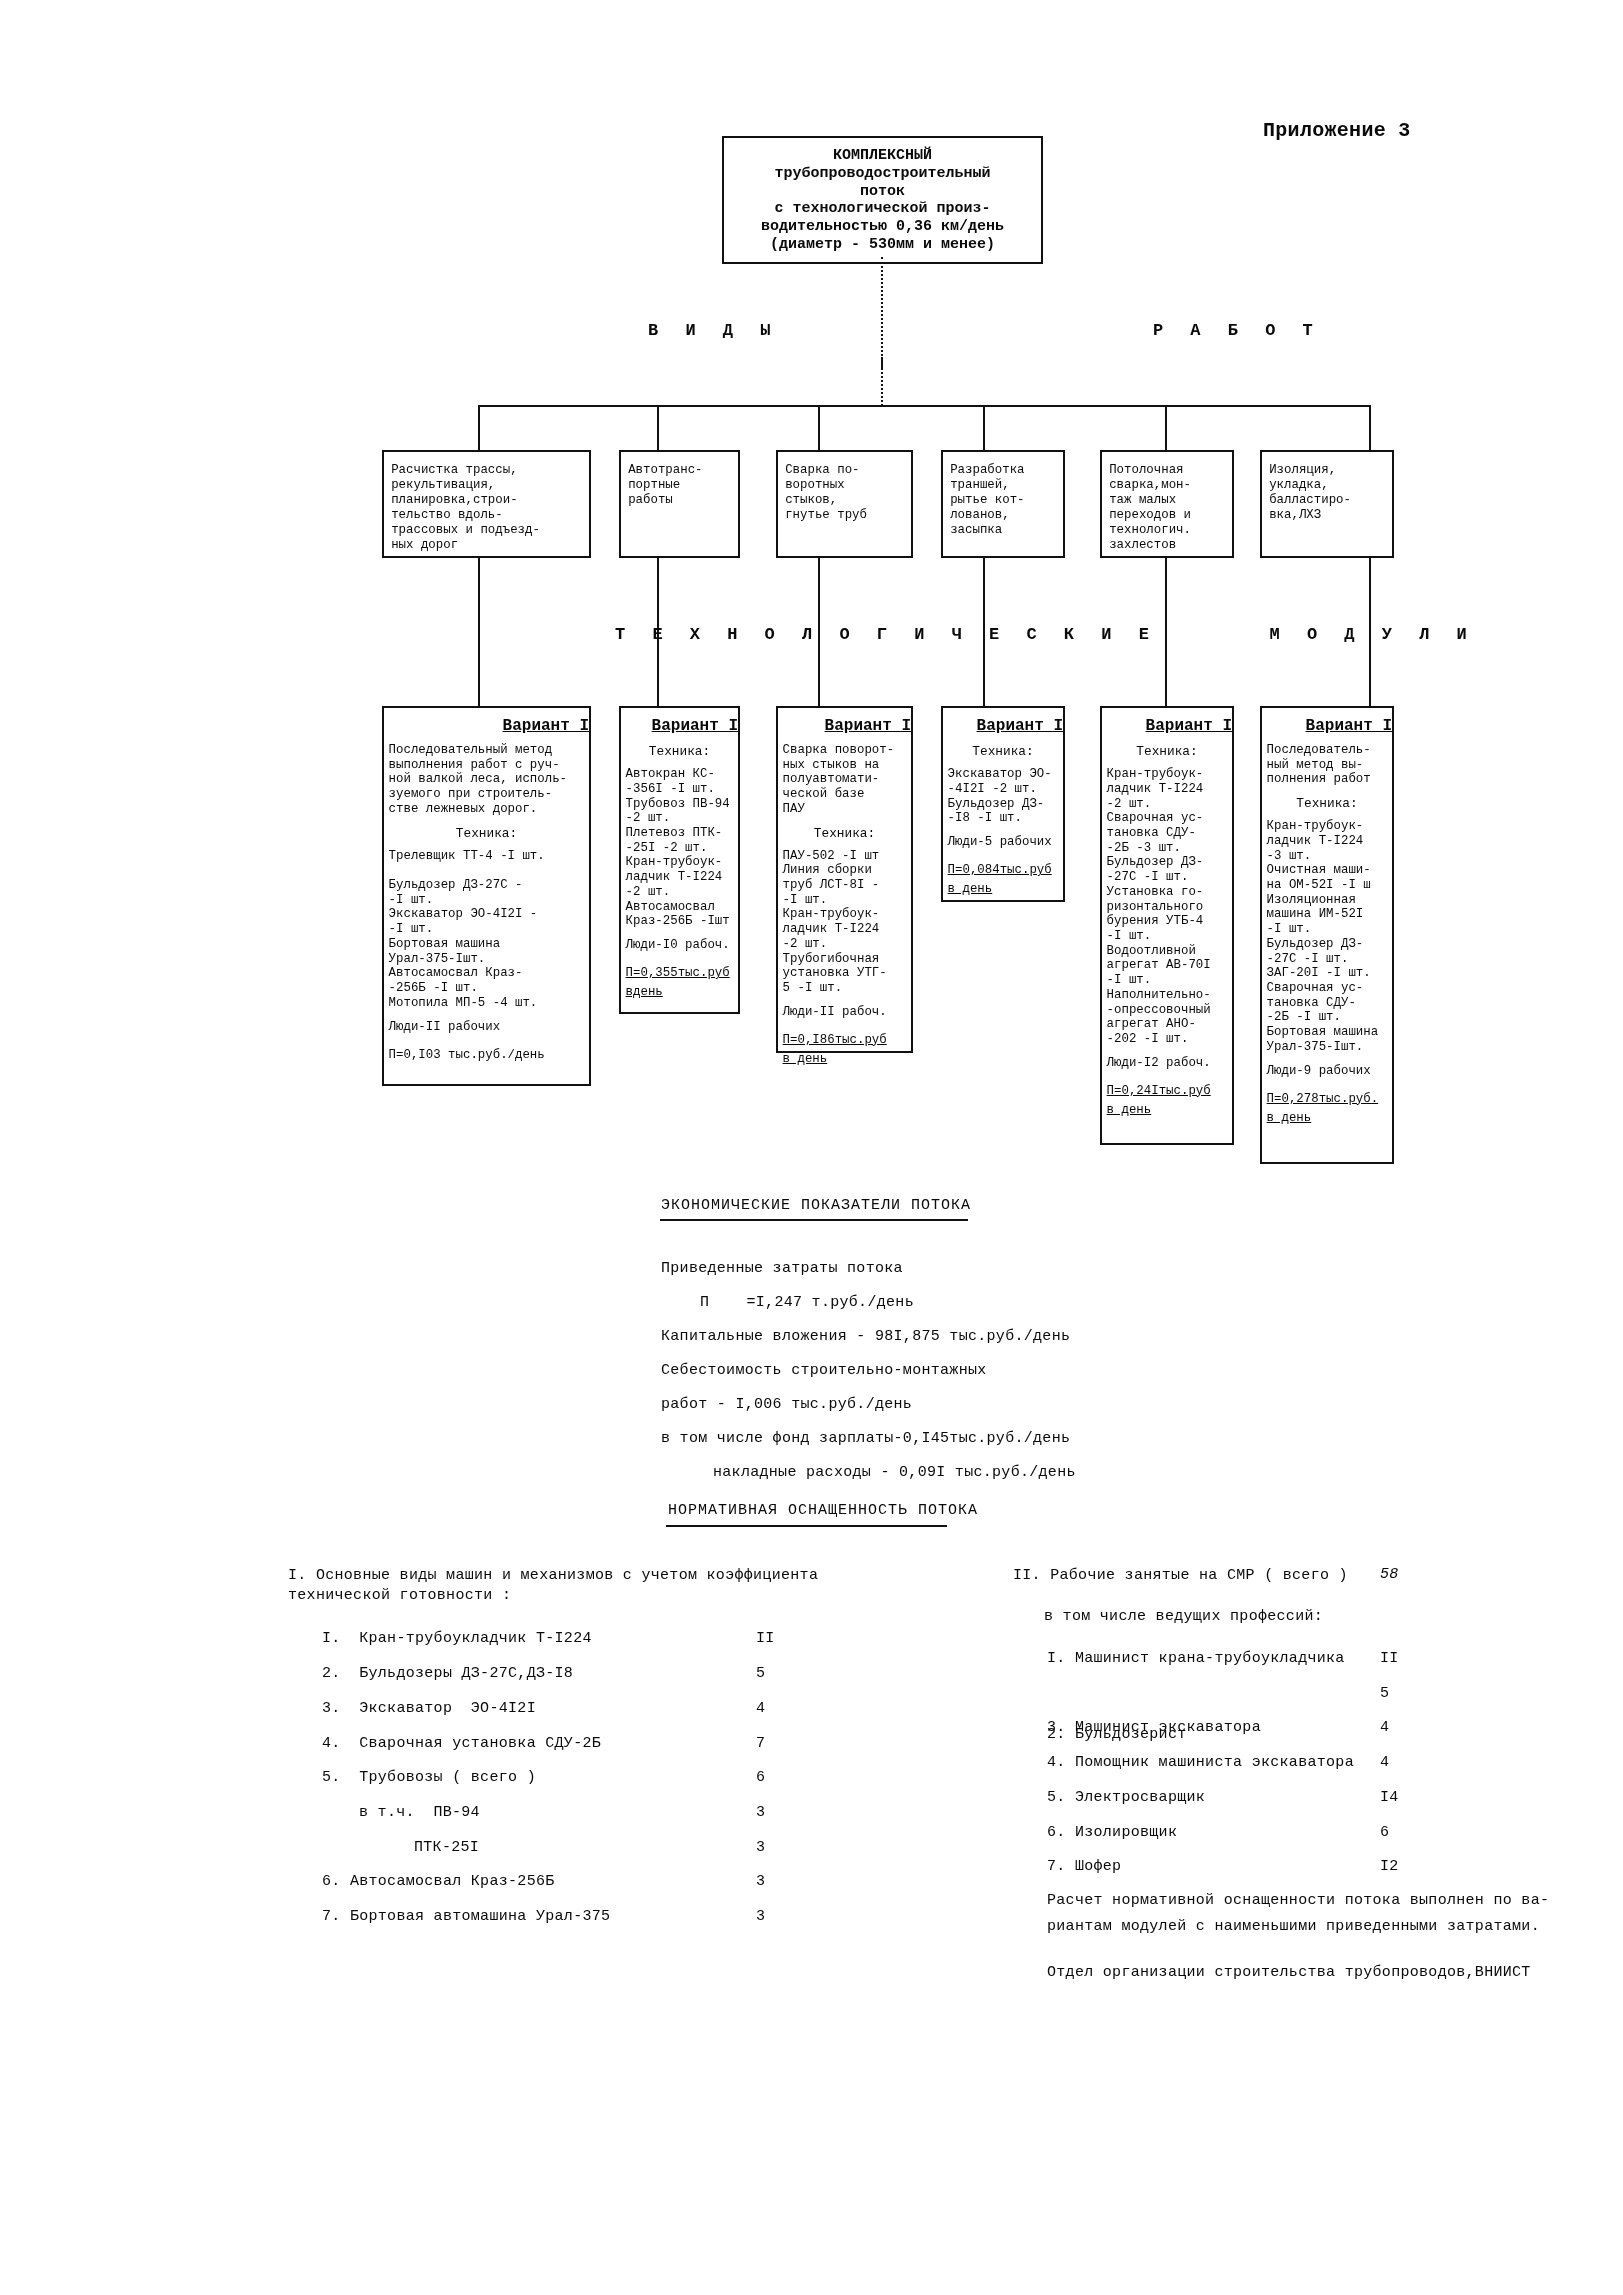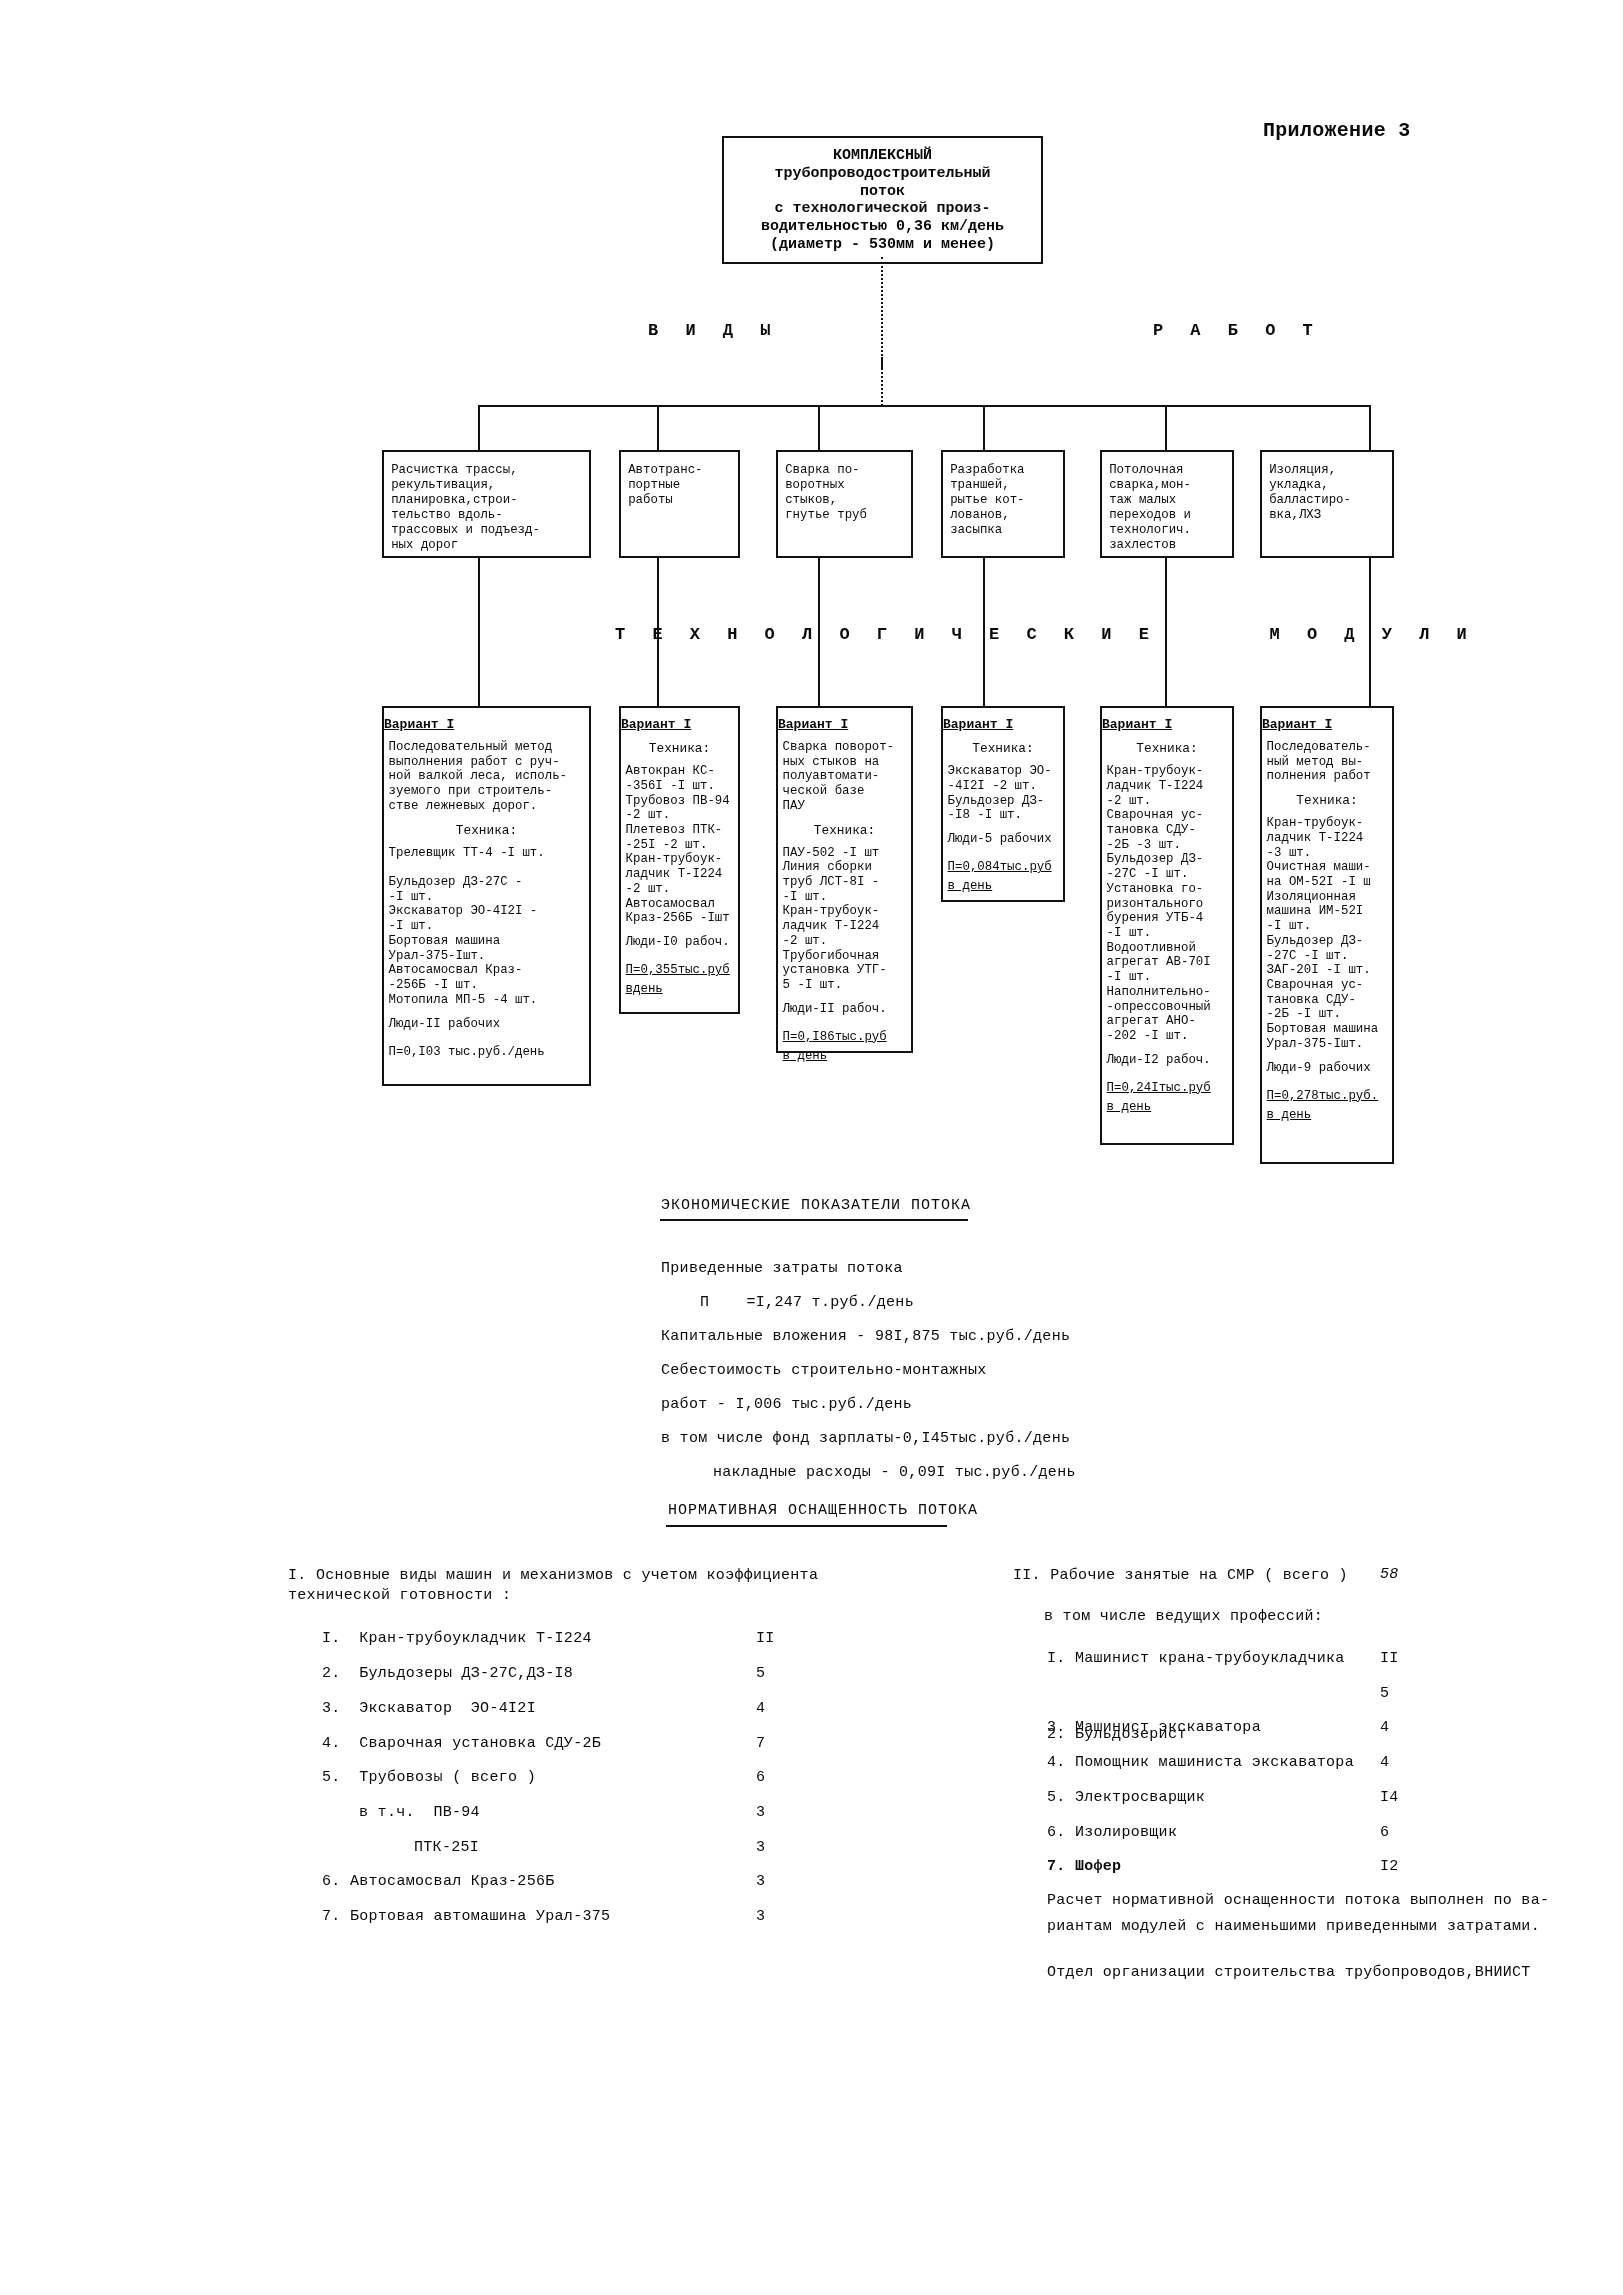--- a/index.html
+++ b/index.html
@@ -57,22 +57,22 @@
   
   .work-box { top:450px; height:108px; width:141px; }
   .work-box .wt {
     font-size:12.4px; line-height:15px; white-space:pre-line;
     padding:10.5px 5.9px 0 7.2px;
   }
 
   
   .mod-box { top:706px; }
   .mod-box .vh {
-    text-align:left; font-size:13px; font-weight:bold;
-    text-decoration:underline; margin:9.2px 0 7.9px 0;
+    text-align:right; font-size:16px; font-weight:bold;
+    text-decoration:underline; margin:9.2px 0 7.9px 0;padding-left:8px;
   }
   .mod-box .mtxt {
     font-size:12.4px; line-height:14.7px; white-space:pre-line;
     padding:0 4.6px;
   }
   .mod-box .tech-h {
     text-align:center; font-size:12.8px; margin:9.2px 0 7.9px 0;
   }
   .mod-box .people { margin-top:9.2px; padding:0 4.6px; font-size:12.4px; }
   .mod-box .cost {
@@ -371,21 +371,21 @@
       <div class="t li-label" style="top: 1685px; left: 1047px; margin-top: 41px;">2. Бульдозерист</div>
       <div class="t li-val" style="top: 1685px; left: 1380px;">5</div>
       <div class="t li-label" style="top: 1719px; left: 1047px;">3. Машинист экскаватора</div>
       <div class="t li-val" style="top: 1719px; left: 1380px;">4</div>
       <div class="t li-label" style="top: 1754px; left: 1047px;">4. Помощник машиниста экскаватора</div>
       <div class="t li-val" style="top: 1754px; left: 1380px;">4</div>
       <div class="t li-label" style="top: 1789px; left: 1047px;">5. Электросварщик</div>
       <div class="t li-val" style="top: 1789px; left: 1380px;">I4</div>
       <div class="t li-label" style="top: 1824px; left: 1047px;">6. Изолировщик</div>
       <div class="t li-val" style="top: 1824px; left: 1380px;">6</div>
-      <div class="t li-label" style="top: 1858px; left: 1047px; font-weight: bold;">7. Шофер</div>
+      <div class="t li-label" style="top: 1858px; left: 1047px;">7. Шофер</div>
       <div class="t li-val" style="top: 1858px; left: 1380px;">I2</div>
     </div>
 
   <div class="t" id="footer-note">Расчет нормативной оснащенности потока выполнен по ва-
 риантам модулей с наименьшими приведенными затратами.</div>
   <div class="t" id="footer-dept">Отдел организации строительства трубопроводов,ВНИИСТ</div>
 
 </div>
 
 

